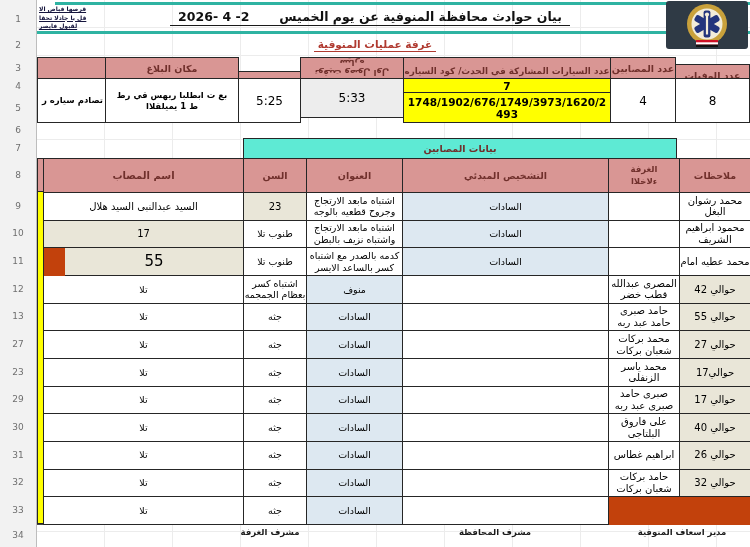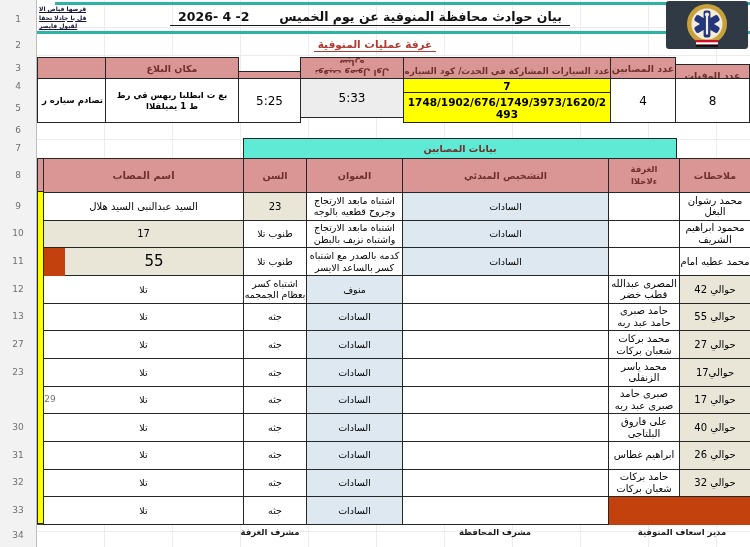--- a/index.html
+++ b/index.html
@@ -61,21 +61,21 @@
       <div class="rn" style="top: 125px;">6</div>
       <div class="rn" style="top: 143px;">7</div>
       <div class="rn" style="top: 170px;">8</div>
       <div class="rn" style="top: 201px;">9</div>
       <div class="rn" style="top: 228px;">10</div>
       <div class="rn" style="top: 256px;">11</div>
       <div class="rn" style="top: 284px;">12</div>
       <div class="rn" style="top: 311px;">13</div>
       <div class="rn" style="top: 339px;">27</div>
       <div class="rn" style="top: 367px;">23</div>
-      <div class="rn" style="top: 394px; margin-left: 32px;">29</div>
+      <div class="rn" style="top: 394px;">29</div>
       <div class="rn" style="top: 422px;">30</div>
       <div class="rn" style="top: 450px;">31</div>
       <div class="rn" style="top: 477px;">32</div>
       <div class="rn" style="top: 505px;">33</div>
       <div class="rn" style="top: 530px;">34</div>
     </div>
 
   <div class="teal t1"></div>
   <div class="teal t2"></div>
 

